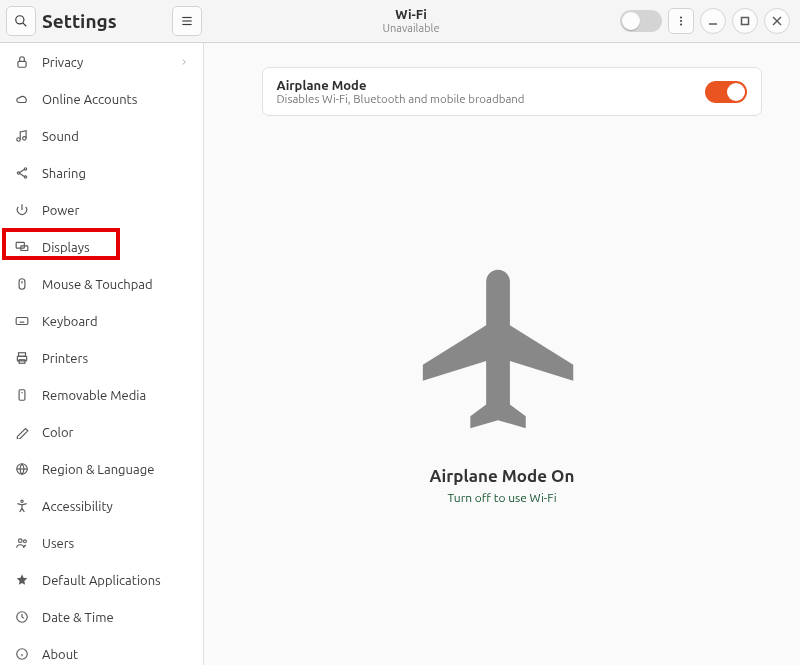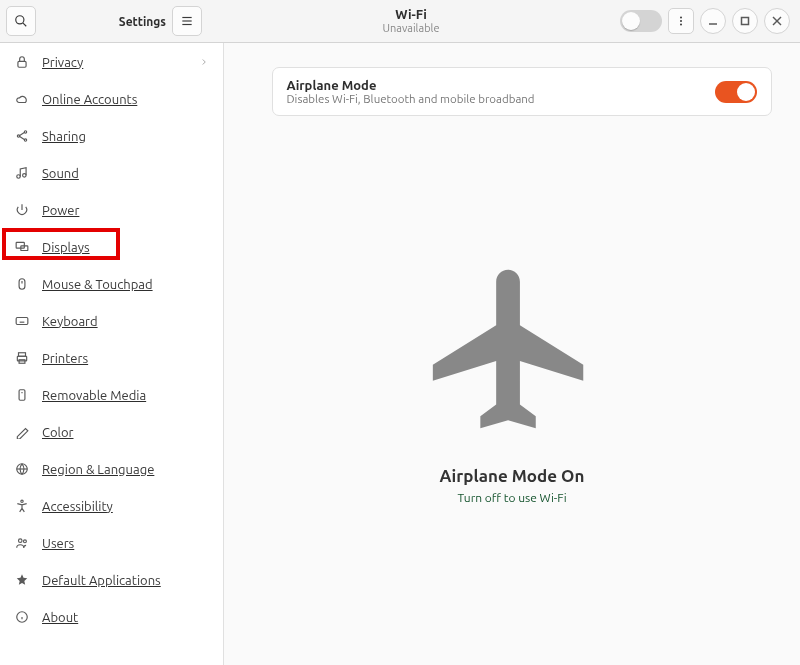--- a/index.html
+++ b/index.html
@@ -37,23 +37,23 @@
       border-radius: 5px;
       background: #fcfcfc;
       display: flex;
       align-items: center;
       justify-content: center;
       cursor: pointer;
       color: #3a3a3a;
     }
     .titlebar-title {
       font-weight: bold;
-      font-size: 12px;
-      flex: 1;
-      text-align: right;
+      font-size: 19px;
+      flex: 1;
+      text-align: left;
     }
     .titlebar-center {
       flex: 1;
       text-align: center;
       line-height: 1.2;
     }
     .titlebar-center .line1 {
       font-weight: bold;
       font-size: 13px;
     }
@@ -98,25 +98,24 @@
       color: #5a5a5a;
     }
 
     
     .content {
       flex: 1;
       display: flex;
       overflow: hidden;
     }
     .sidebar {
-      width: 224px;
+      width: 204px;
       background: #ffffff;
       border-right: 1px solid #e0e0e0;
       overflow-y: hidden;
-      text-decoration: underline;
     }
     .sidebar-item {
       display: flex;
       align-items: center;
       height: 37px;
       padding: 0 14px;
       gap: 12px;
       cursor: pointer;
       color: #3a3a3a;
       position: relative;
@@ -287,38 +286,38 @@
         <span class="icon">
           <svg width="14" height="14" viewBox="0 0 24 24" fill="none" stroke="currentColor" stroke-width="2">
             <path d="M18 18H7a4 4 0 1 1 .8-7.93A5 5 0 1 1 18 18z"></path>
           </svg>
         </span>
         <span class="lbl">Online Accounts</span>
       </div>
       <div class="sidebar-item">
         <span class="icon">
           <svg width="14" height="14" viewBox="0 0 24 24" fill="none" stroke="currentColor" stroke-width="2">
+            <path d="M9 18V5l10-2v13"></path>
+            <circle cx="6" cy="18" r="3"></circle>
+            <circle cx="16" cy="16" r="3"></circle>
+          </svg>
+        </span>
+        <span class="lbl">Sound</span>
+      </div>
+      <div class="sidebar-item">
+        <span class="icon">
+          <svg width="14" height="14" viewBox="0 0 24 24" fill="none" stroke="currentColor" stroke-width="2">
             <circle cx="18" cy="5" r="2"></circle>
             <circle cx="6" cy="12" r="2"></circle>
             <circle cx="18" cy="19" r="2"></circle>
             <line x1="8" y1="11" x2="16" y2="6"></line>
             <line x1="8" y1="13" x2="16" y2="18"></line>
           </svg>
         </span>
         <span class="lbl">Sharing</span>
-      </div>
-      <div class="sidebar-item">
-        <span class="icon">
-          <svg width="14" height="14" viewBox="0 0 24 24" fill="none" stroke="currentColor" stroke-width="2">
-            <path d="M9 18V5l10-2v13"></path>
-            <circle cx="6" cy="18" r="3"></circle>
-            <circle cx="16" cy="16" r="3"></circle>
-          </svg>
-        </span>
-        <span class="lbl">Sound</span>
       </div>
       <div class="sidebar-item">
         <span class="icon">
           <svg width="14" height="14" viewBox="0 0 24 24" fill="none" stroke="currentColor" stroke-width="2">
             <path d="M12 2v10"></path>
             <path d="M18.4 6.6a8 8 0 1 1-12.8 0"></path>
           </svg>
         </span>
         <span class="lbl">Power</span>
       </div>
@@ -416,20 +415,29 @@
           <svg width="14" height="14" viewBox="0 0 24 24" fill="currentColor">
             <path d="M12 2l2.6 6.3L21 9l-5 4.5 1.4 6.5L12 17l-5.4 3L8 13.5 3 9l6.4-.7L12 2z"></path>
           </svg>
         </span>
         <span class="lbl">Default Applications</span>
       </div>
       <div class="sidebar-item">
         <span class="icon">
           <svg width="14" height="14" viewBox="0 0 24 24" fill="none" stroke="currentColor" stroke-width="2">
             <circle cx="12" cy="12" r="9"></circle>
+            <polyline points="12 7 12 12 15 14"></polyline>
+          </svg>
+        </span>
+        <span class="lbl">Date &amp; Time</span>
+      </div>
+      <div class="sidebar-item">
+        <span class="icon">
+          <svg width="14" height="14" viewBox="0 0 24 24" fill="none" stroke="currentColor" stroke-width="2">
+            <circle cx="12" cy="12" r="9"></circle>
             <line x1="12" y1="8" x2="12" y2="8"></line>
             <line x1="12" y1="12" x2="12" y2="16"></line>
           </svg>
         </span>
         <span class="lbl">About</span>
       </div>
     </div>
 
   <div class="main">
     <div class="card">

